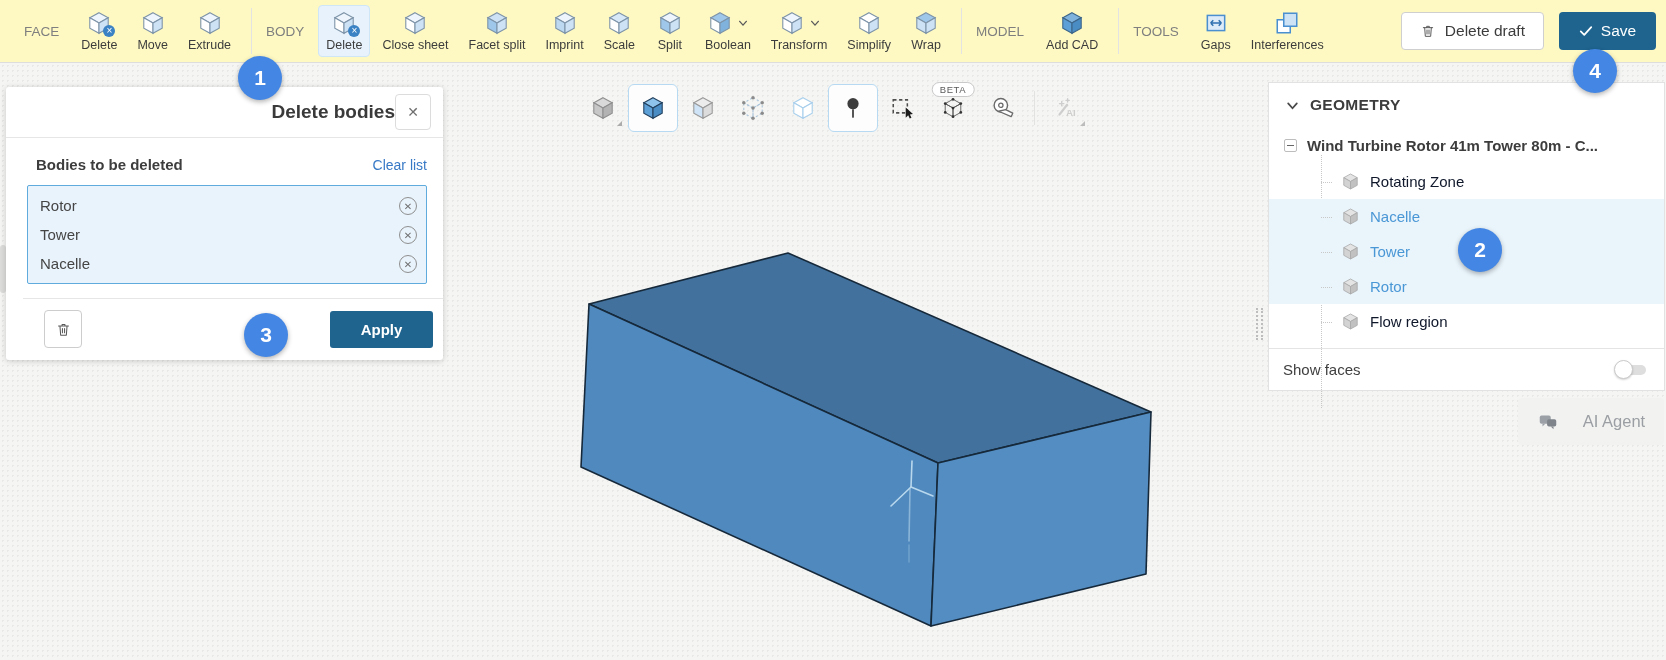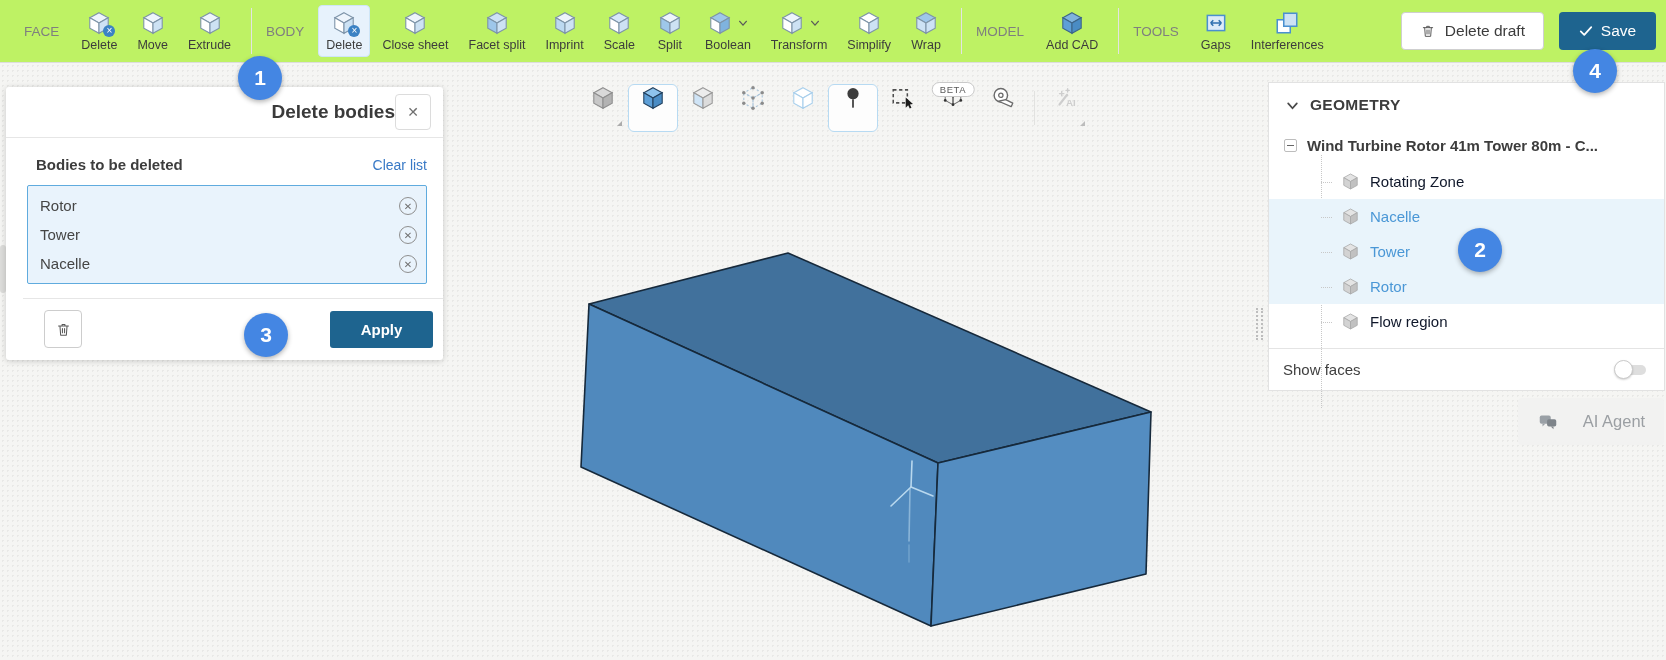--- a/index.html
+++ b/index.html
@@ -1,21 +1,21 @@
 <!DOCTYPE html>
 <html><head>
 <meta charset="utf-8">
 <style>
   * { box-sizing: border-box; margin: 0; padding: 0; }
   html,body { background:#e9e9e7; }
   body { font-family:"Liberation Sans", sans-serif; }
   .app { position:relative; width:1666px; height:660px; background:#f5f5f3; overflow:hidden; }
 
   
-  .toolbar { position:absolute; left:0; top:0; width:1666px; height:63px; background:#bef264;
+  .toolbar { position:absolute; left:0; top:0; width:1666px; height:63px; background:#fef9c3;
     border-bottom:1px solid #dddddd; display:flex; align-items:center; padding:0 8px 0 22px; z-index:30; }
   .tb-section-label { font-size:13.5px; color:#7f7f7f; margin:0 10px 0 2px; white-space:nowrap; }
   .tb-group { display:flex; align-items:center; gap:4px; }
   .tb-item { display:flex; flex-direction:column; align-items:center; gap:2px; padding:4px 7px;
     min-width:46px; border-radius:4px; border:1px solid transparent; cursor:pointer; }
   .tb-item.selected { background:#e7f2fc; border-color:#cfe6f7; }
   .tb-iconrow { display:flex; align-items:center; gap:3px; height:26px; position:relative; }
   .tb-label { font-size:12.5px; color:#3c3c3c; white-space:nowrap; }
   .tb-sep { width:1px; height:46px; background:#e3e3e3; margin:0 12px; flex:none; }
   .tb-spacer { flex:1; }
@@ -35,21 +35,21 @@
 
   
   .canvas { position:absolute; left:0; top:63px; width:1666px; height:597px;
     background-color:#f5f5f3;
     background-image:radial-gradient(rgba(110,110,110,0.09) 1px, transparent 1px);
     background-size:5px 5px; }
   .scene { position:absolute; left:0; top:0; width:1666px; height:597px; pointer-events:none; }
 
   
   .vp-toolbar { position:absolute; left:578px; top:20px; height:50px; display:flex; align-items:center; z-index:10; }
-  .vp-btn { position:relative; width:50px; height:48px; display:flex; align-items:flex-start; justify-content:center;
+  .vp-btn { position:relative; width:50px; height:48px; display:flex; align-items:center; justify-content:center;
     border-radius:6px; border:1px solid transparent; cursor:pointer; background:transparent; }
   .vp-btn.selected { background:#fdfdfd; border-color:#b7daf2; }
   .vp-btn.disabled { opacity:.75; cursor:default; }
   .vp-sep { width:1px; height:34px; background:#e2e2e0; margin:0 6px; }
   .corner-mark { position:absolute; right:5px; bottom:5px; width:0; height:0;
     border-left:5px solid transparent; border-bottom:5px solid #ababab; }
   .beta-pill { position:absolute; top:-3px; left:50%; transform:translateX(-50%); background:#fff;
     border:1px solid #c9c9c9; border-radius:9px; font-size:9.5px; letter-spacing:.6px; color:#5a5a5a;
     padding:1px 7px; line-height:11px; }
 

